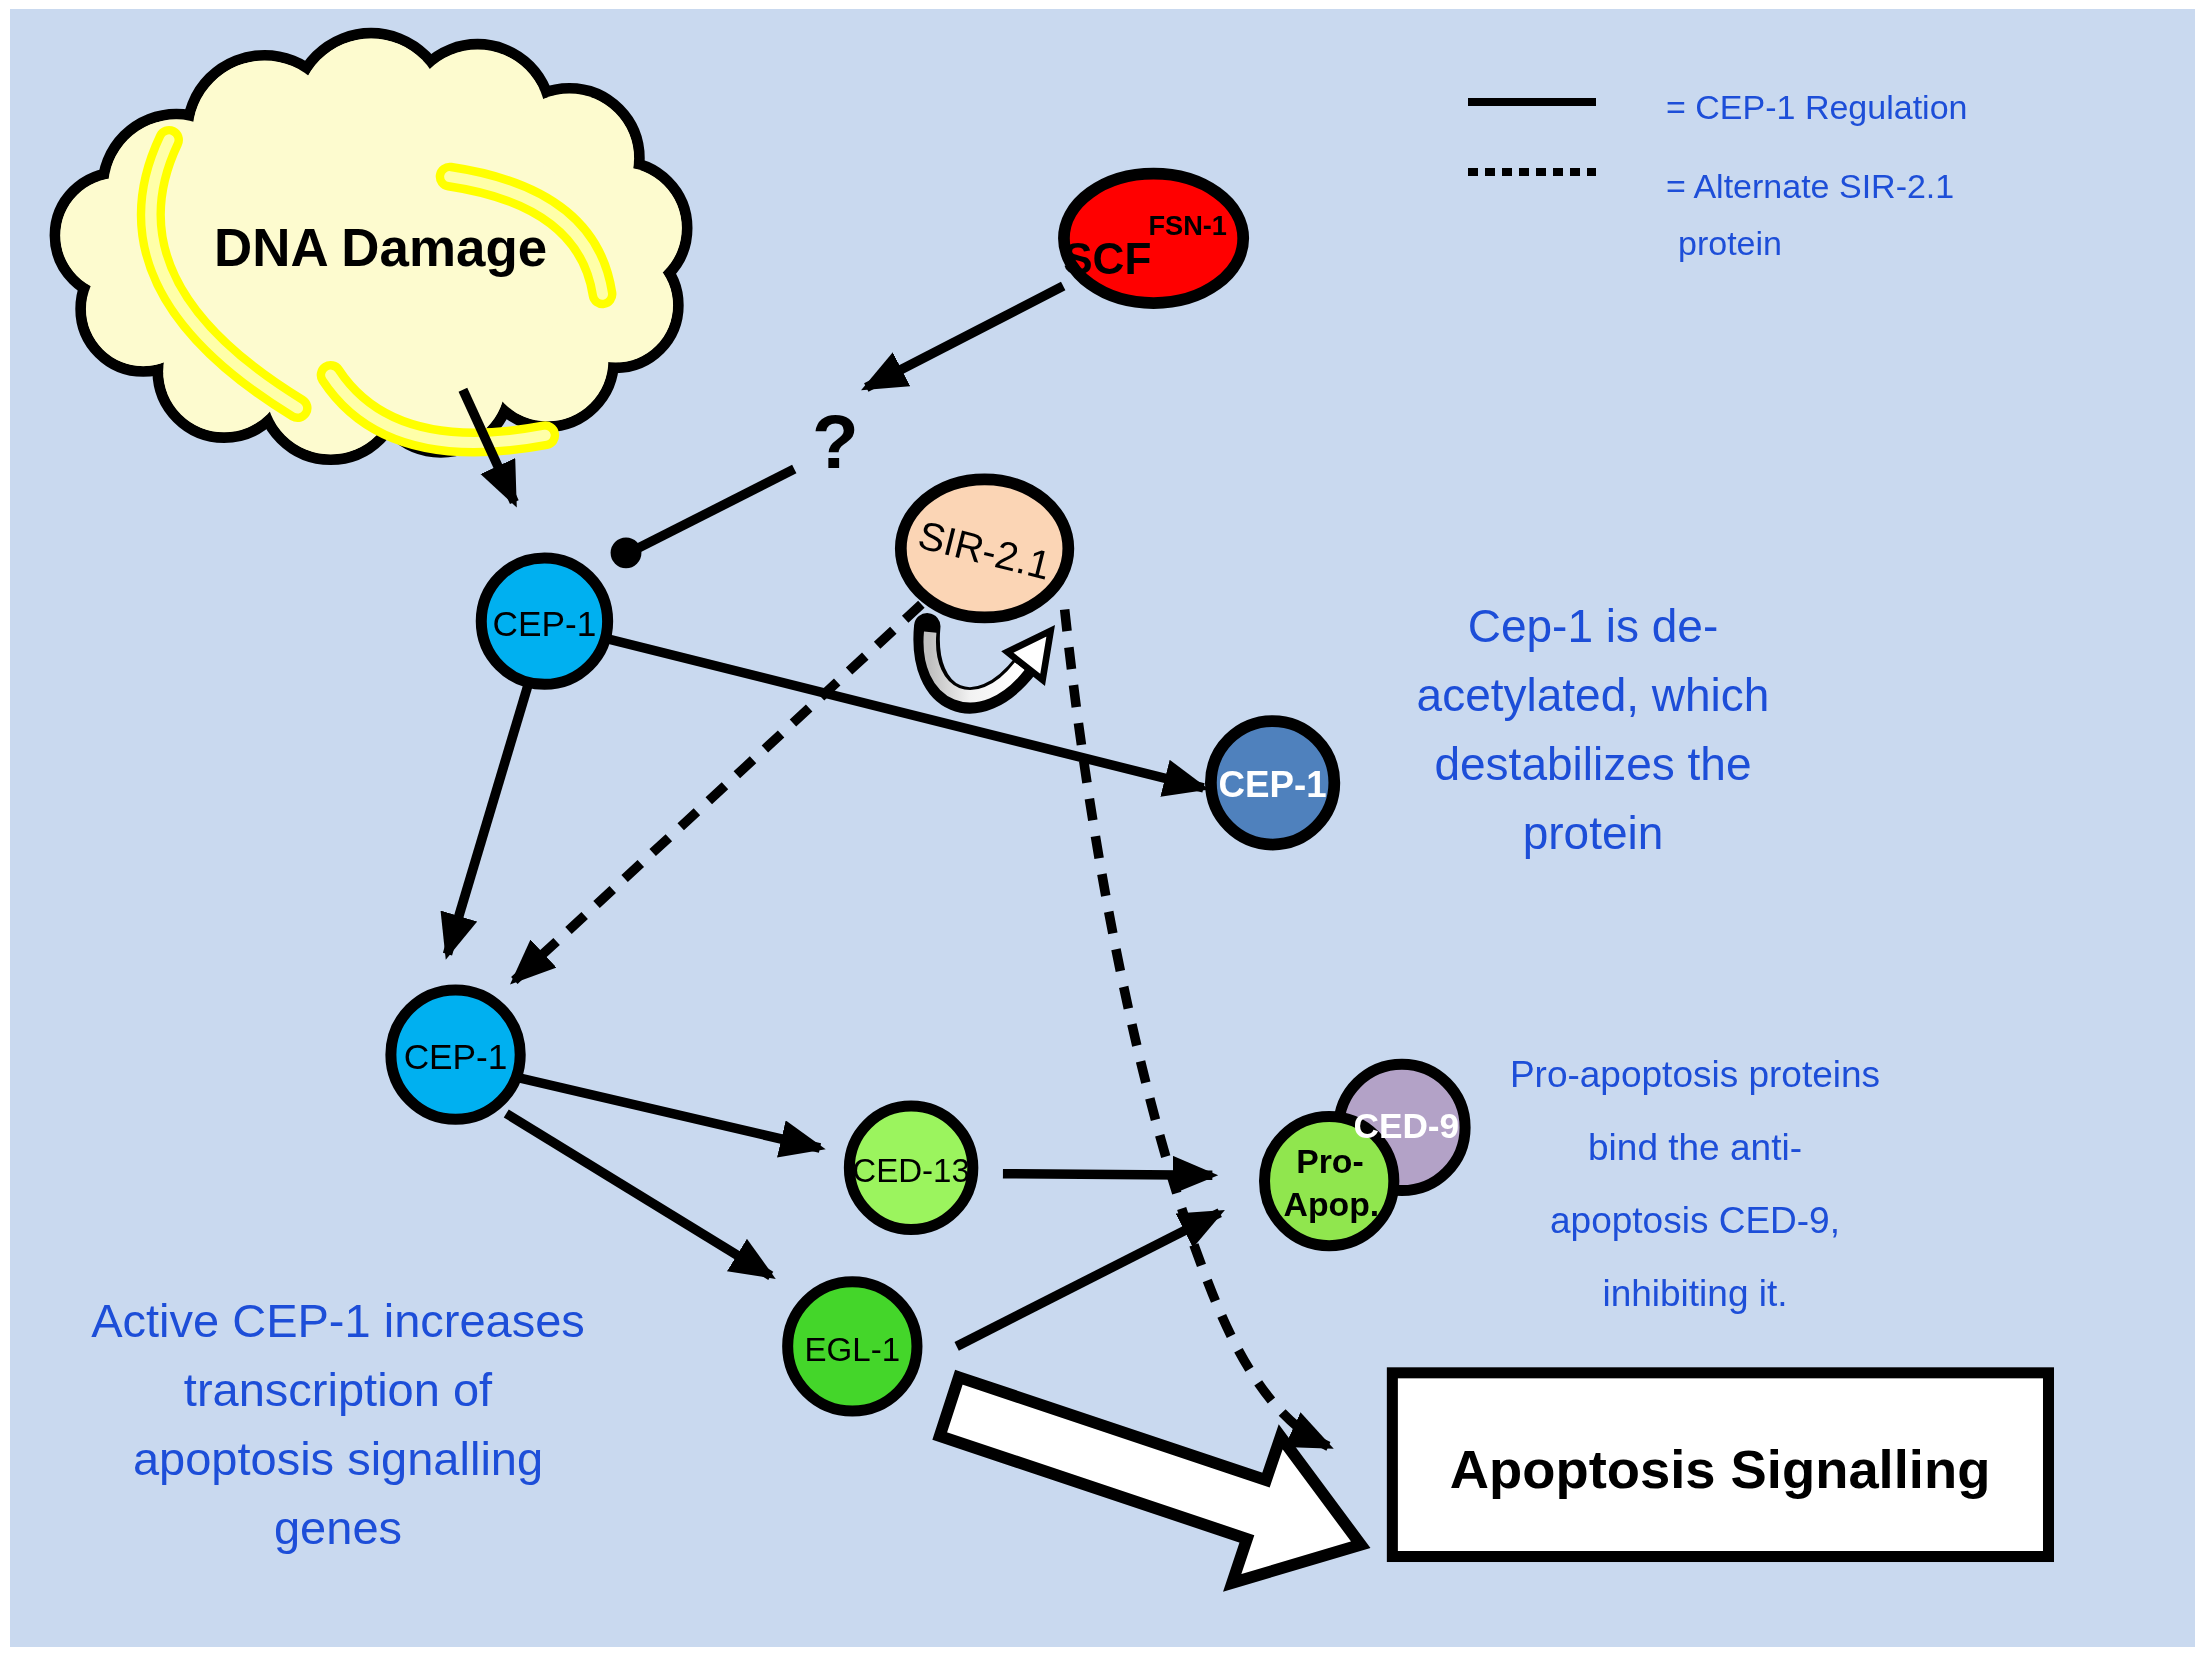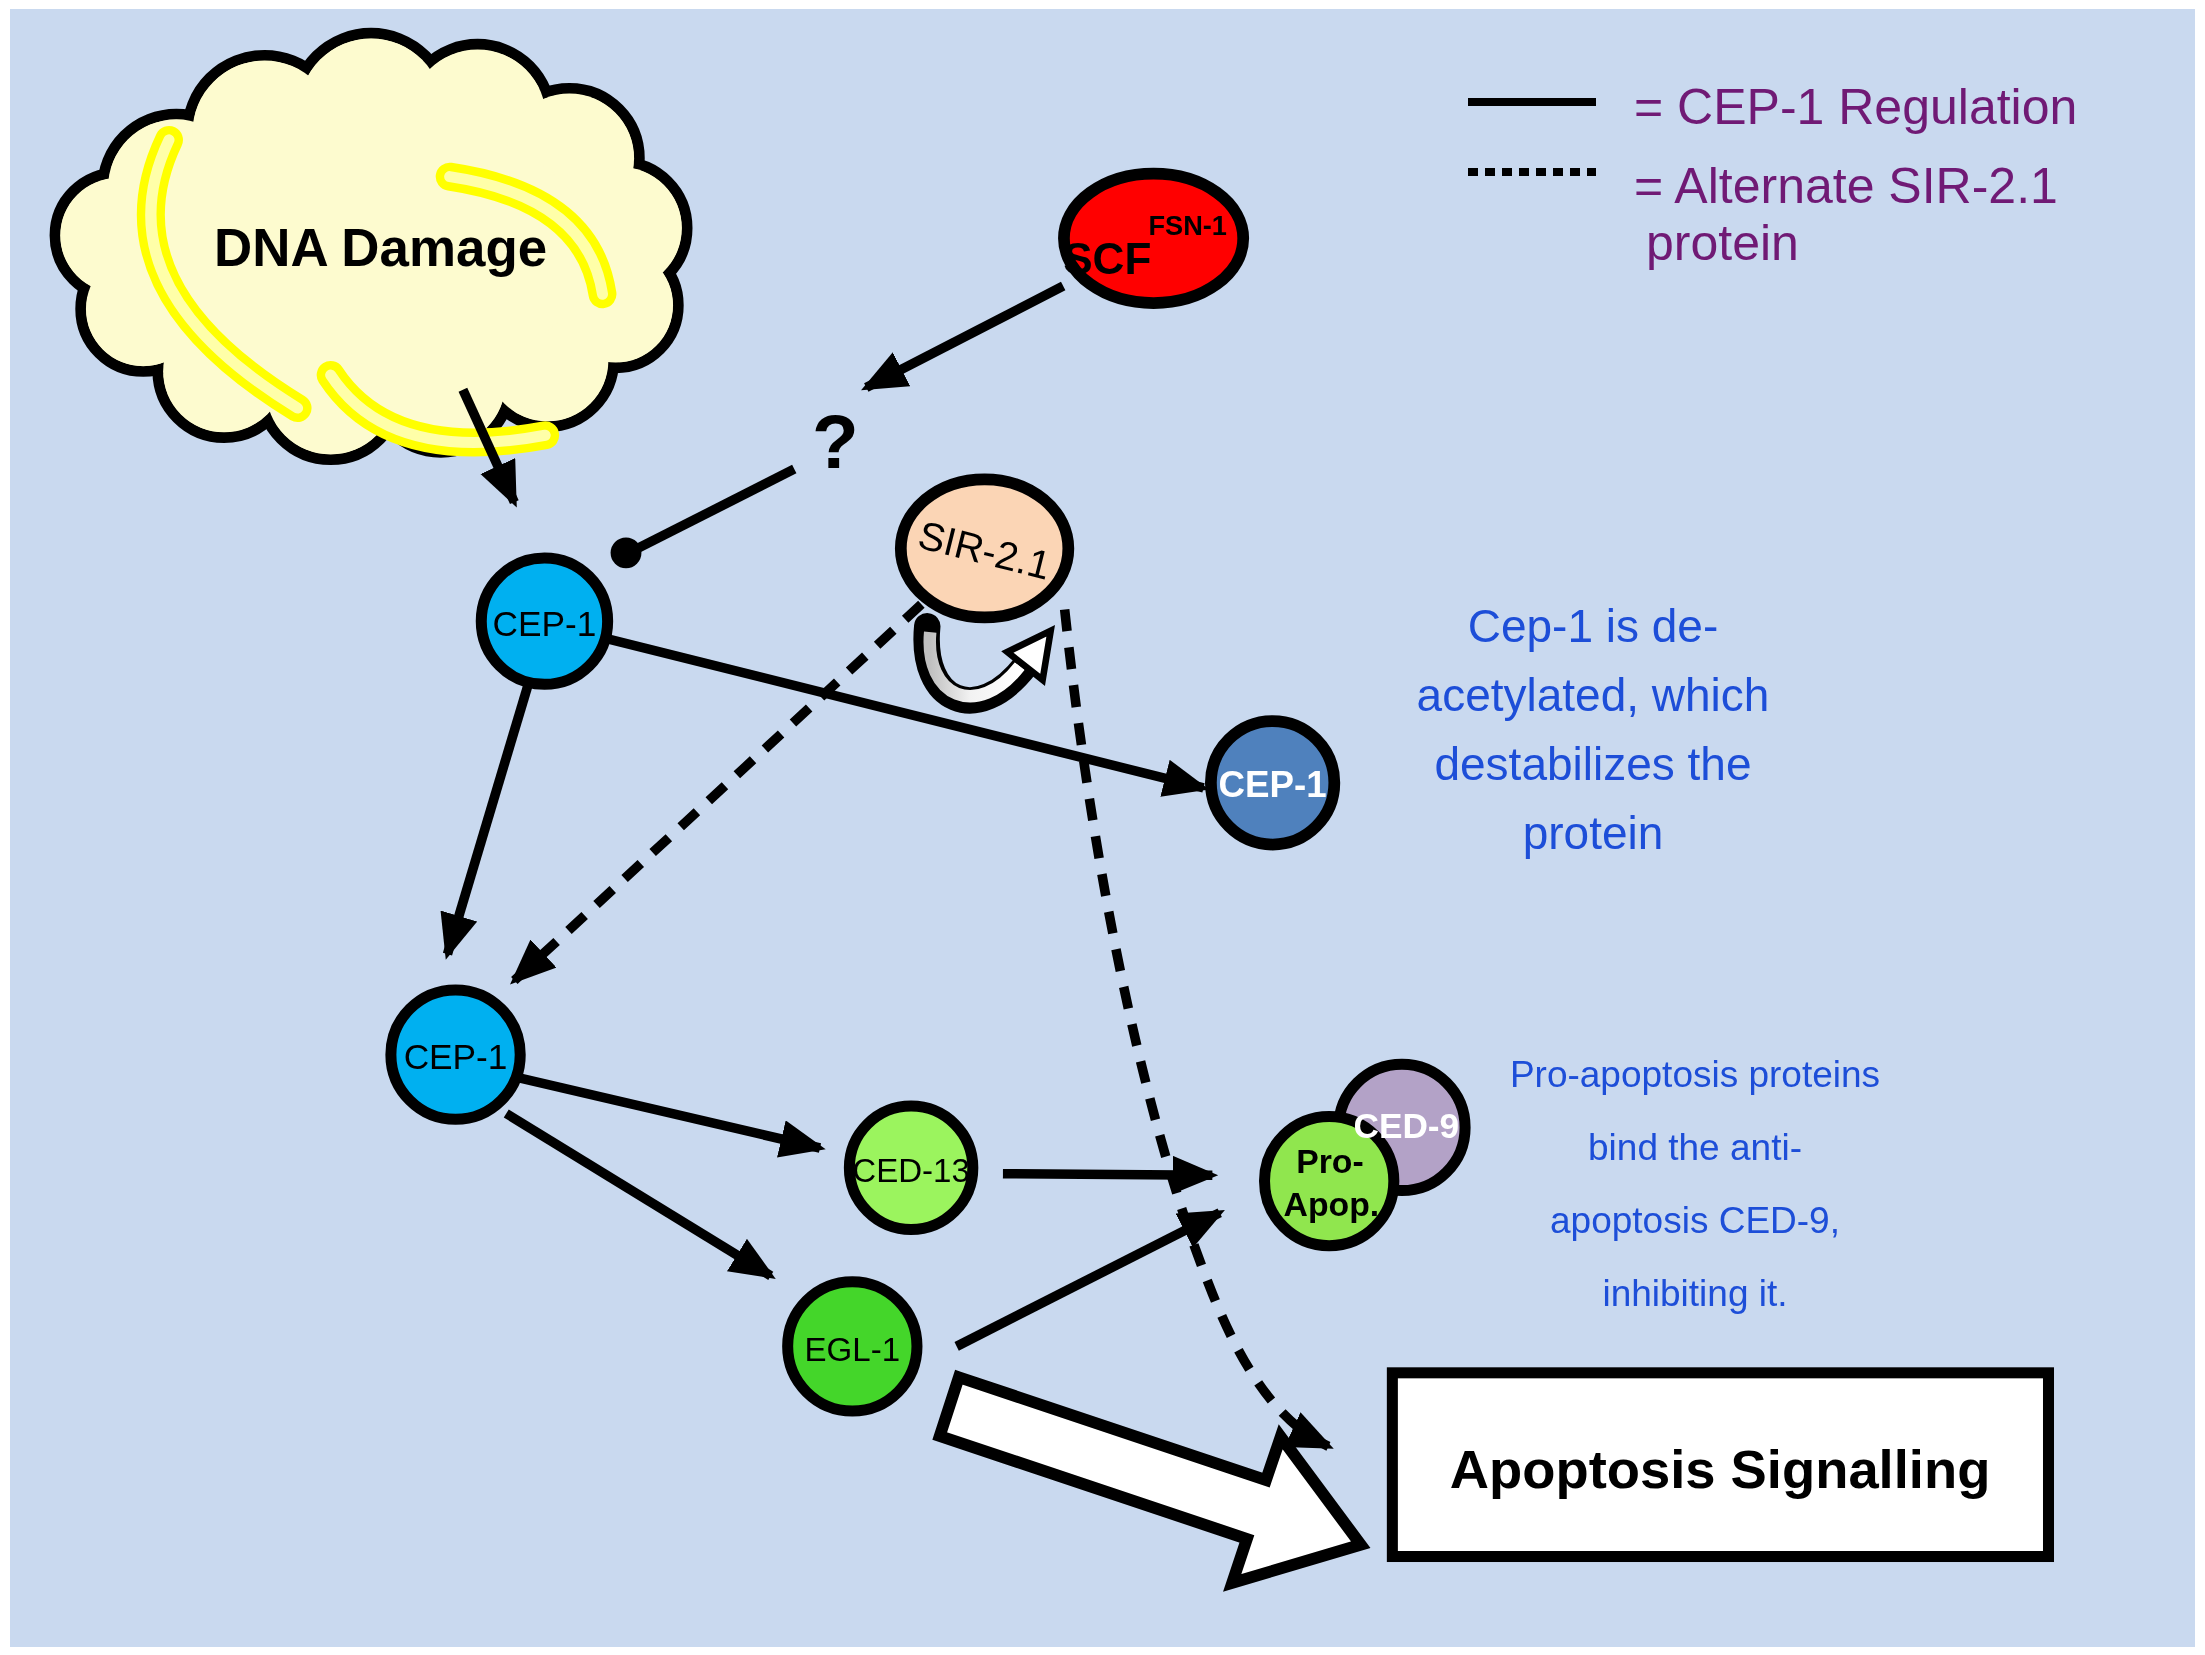--- a/index.html
+++ b/index.html
@@ -4,21 +4,21 @@
 <style>
   html,body{margin:0;padding:0;background:#ffffff;}
   .page{position:relative;width:2205px;height:1656px;background:#ffffff;overflow:hidden;
         font-family:"Liberation Sans", sans-serif;}
   .panel{position:absolute;left:9.6px;top:8.8px;right:9.6px;bottom:8.8px;background:#C9D9EF;}
   svg.layer{position:absolute;left:0;top:0;width:2205px;height:1656px;}
   .txt{position:absolute;color:#1d4ed8;white-space:pre-line;text-align:center;}
   .para-deacetyl{left:1336px;top:592px;width:514px;font-size:46px;line-height:69px;}
   .para-proapo{left:1456px;top:1038px;width:478px;font-size:37px;line-height:73px;}
   .para-active{left:66px;top:1286px;width:544px;font-size:47px;line-height:69px;}
-  .legend-label{position:absolute;color:#701a75;font-size:50px;line-height:51px;white-space:nowrap;}
+  .legend-label{position:absolute;color:#1d4ed8;font-size:34px;line-height:51px;white-space:nowrap;margin-left:32px;}
   .lg1{left:1634px;top:82px;}
   .lg2{left:1634px;top:161px;}
   .lg3{left:1646px;top:218px;}
   .sample{position:absolute;height:8px;width:128px;left:1468px;}
   .sample-solid{top:98px;background:#000;}
   .sample-dashed{top:168px;background:repeating-linear-gradient(90deg,#000 0 10.3px,transparent 10.3px 17px);}
 </style>
 </head>
 <body>
 
@@ -146,14 +146,18 @@
   <div class="legend-label lg3">protein</div>
 
   <div class="txt para-deacetyl">Cep-1 is de-
 acetylated, which
 destabilizes the
 protein</div>
   <div class="txt para-proapo">Pro-apoptosis proteins
 bind the anti-
 apoptosis CED-9,
 inhibiting it.</div>
+  <div class="txt para-active">Active CEP-1 increases
+transcription of
+apoptosis signalling
+genes</div>
 </div>
 
 
 </body></html>

